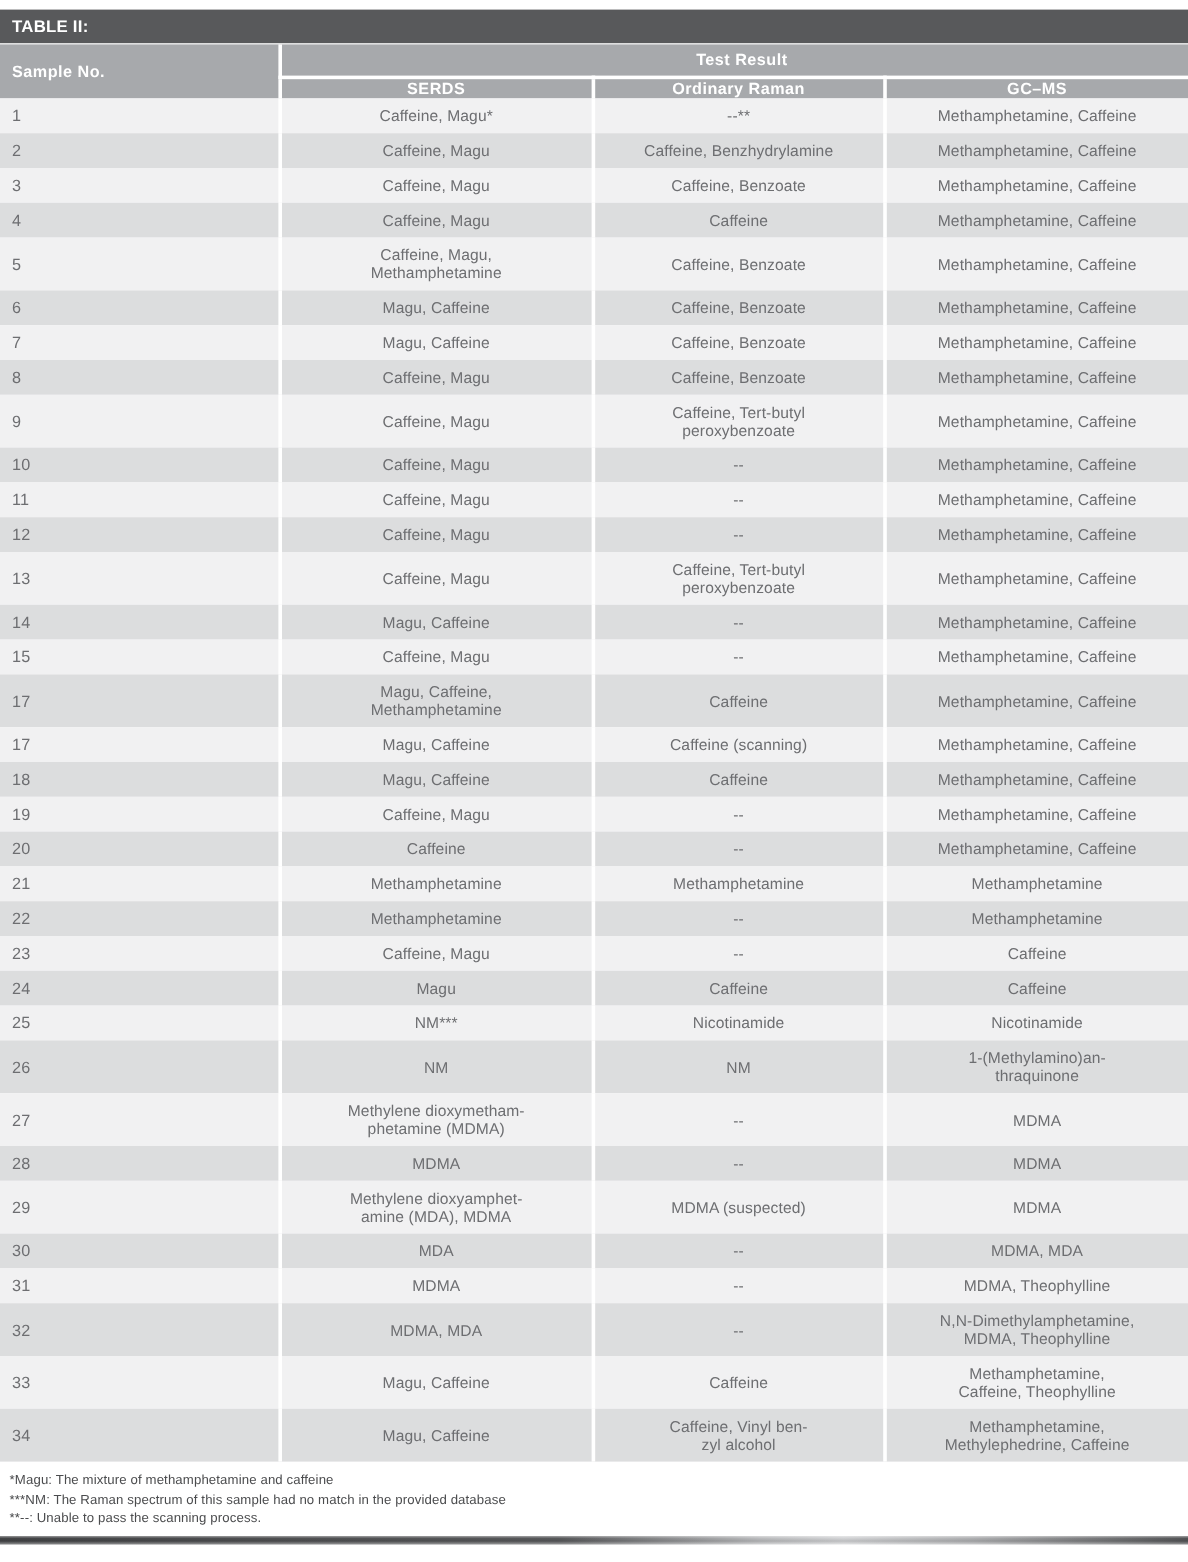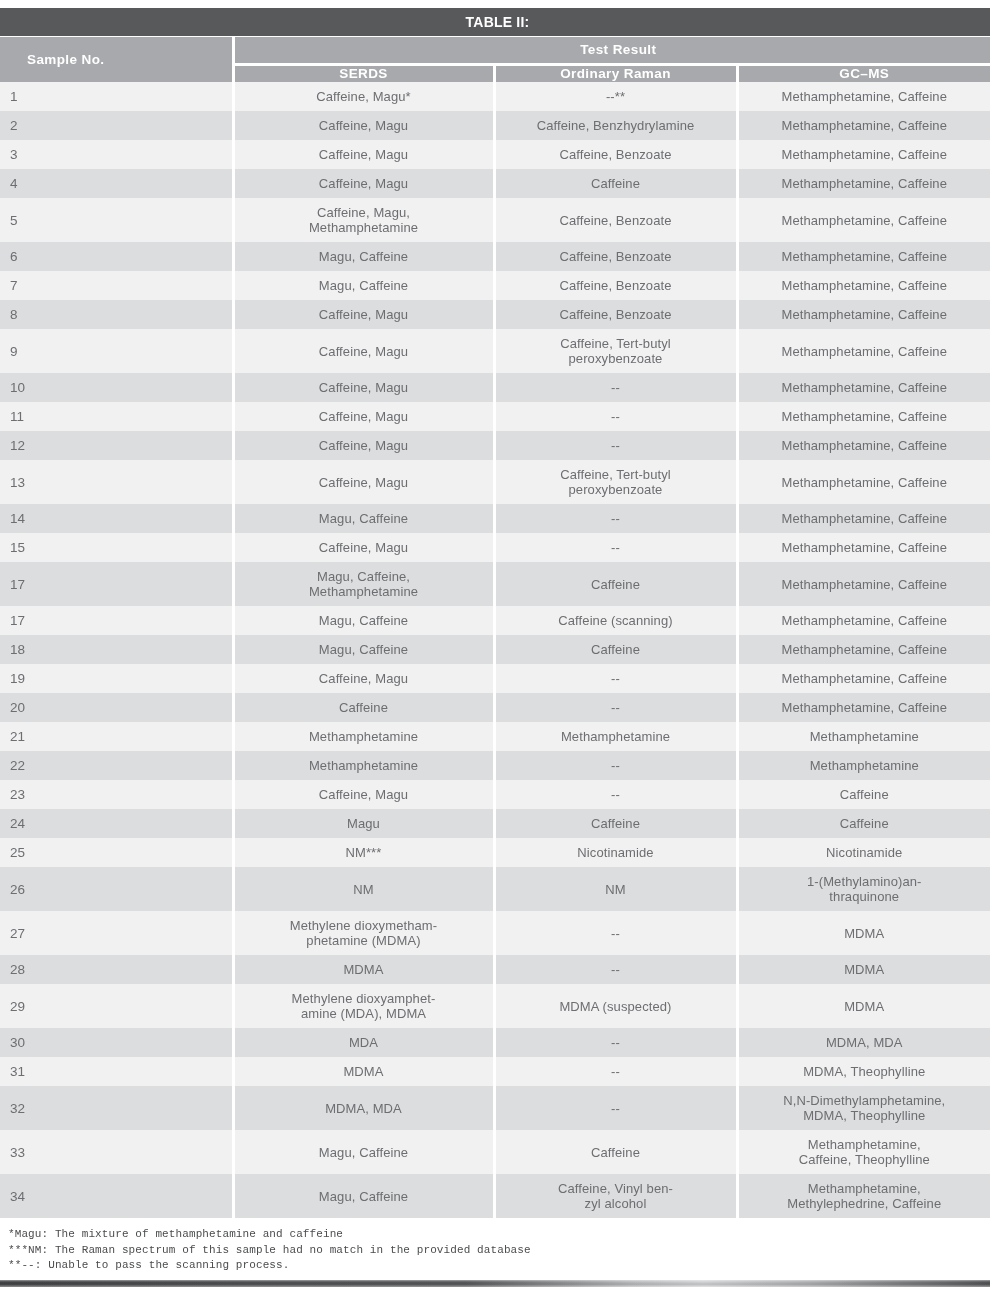--- a/index.html
+++ b/index.html
@@ -10,48 +10,48 @@
     overflow: hidden;
   }
   .page { width: 990px; height: 1302px; padding-top: 8px; overflow: hidden; }
 
   
   .table-title {
     width: 990px; height: 28px;
     background: #58595b; color: #ffffff;
     display: flex; align-items: center;
     padding-left: 10px; margin-bottom: 1px;
-    font-size: 14px; letter-spacing: 0.2px; justify-content: center;
+    font-size: 14px; letter-spacing: 0.2px;
   }
   .table-title .title-label { font-weight: 700; margin-right: 5px; }
 
   
   table { width: 990px; border-collapse: collapse; table-layout: fixed; }
   th {
     background: #a7a9ac; color: #ffffff;
     font-size: 13.5px; font-weight: 700; letter-spacing: 0.4px;
     text-align: center; vertical-align: middle;
   }
-  .th-sample { text-align: left; padding-left: 27px; width: 233px; }
+  .th-sample { text-align: left; padding-left: 10px; width: 233px; }
   .th-group  { height: 27px; border-left: 3px solid #fff; border-bottom: 3px solid #fff; padding-left: 12px; }
   .th-sub    { height: 18px; border-left: 3px solid #fff; }
 
   td {
     font-size: 13px; color: #6d6e71;
     text-align: center; vertical-align: middle;
     padding: 7px 10px; line-height: 15px;
     white-space: pre-line; letter-spacing: 0.1px;
   }
   td + td { border-left: 3px solid #fff; }
   .td-no { text-align: left; padding-left: 10px; font-size: 13.5px; }
   tbody tr:nth-child(odd)  td { background: #f1f1f2; }
   tbody tr:nth-child(even) td { background: #dcddde; }
 
   
-  .footnotes { margin: 9px 0 0 8px; font-family: Liberation Mono, monospace; }
+  .footnotes { margin: 9px 0 0 8px; }
   .footnote {
     font-size: 11px; color: #4b4c4e;
     line-height: 15.5px; letter-spacing: 0.1px;
   }
 
   
   .bottom-bar {
     margin-top: 6px; width: 990px; height: 7px;
     background:
       linear-gradient(180deg, rgba(255,255,255,0.45) 0%, rgba(255,255,255,0) 28%, rgba(0,0,0,0.10) 60%, rgba(255,255,255,0.40) 100%),

